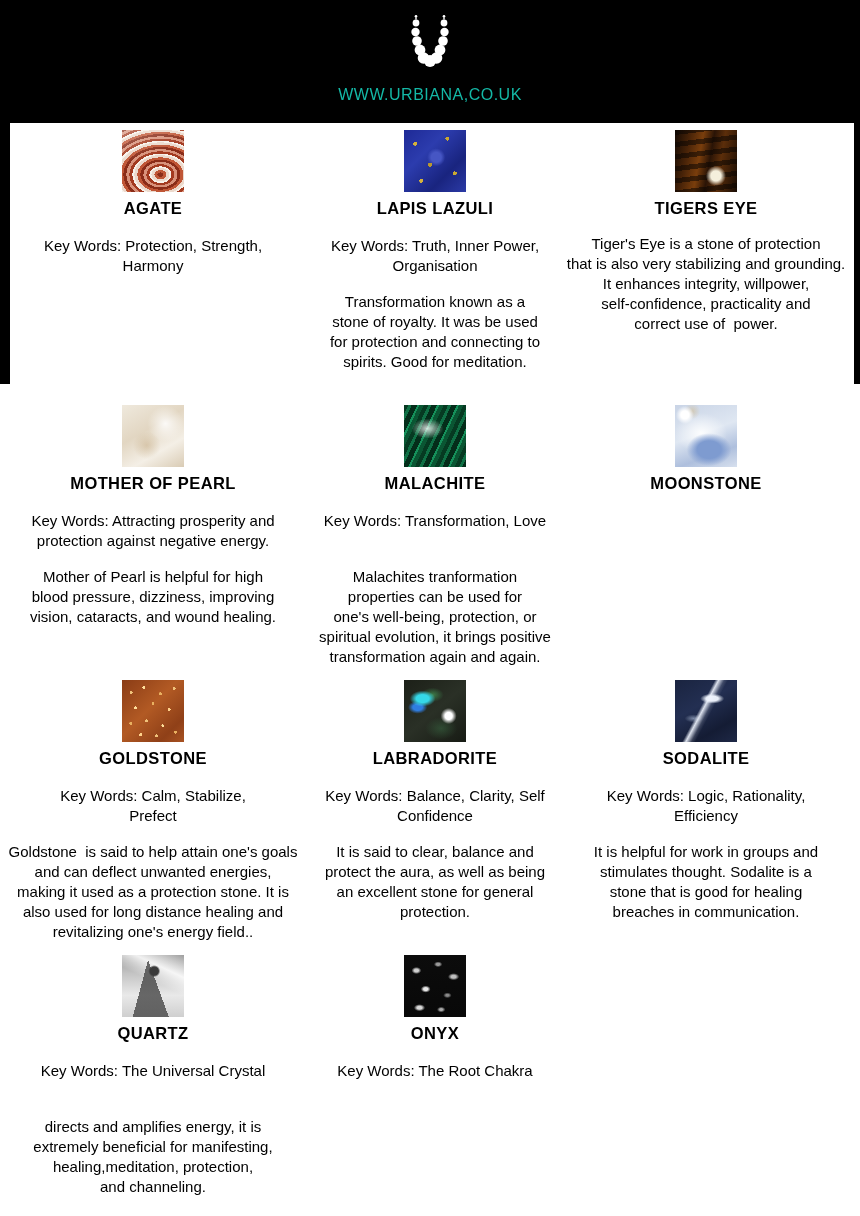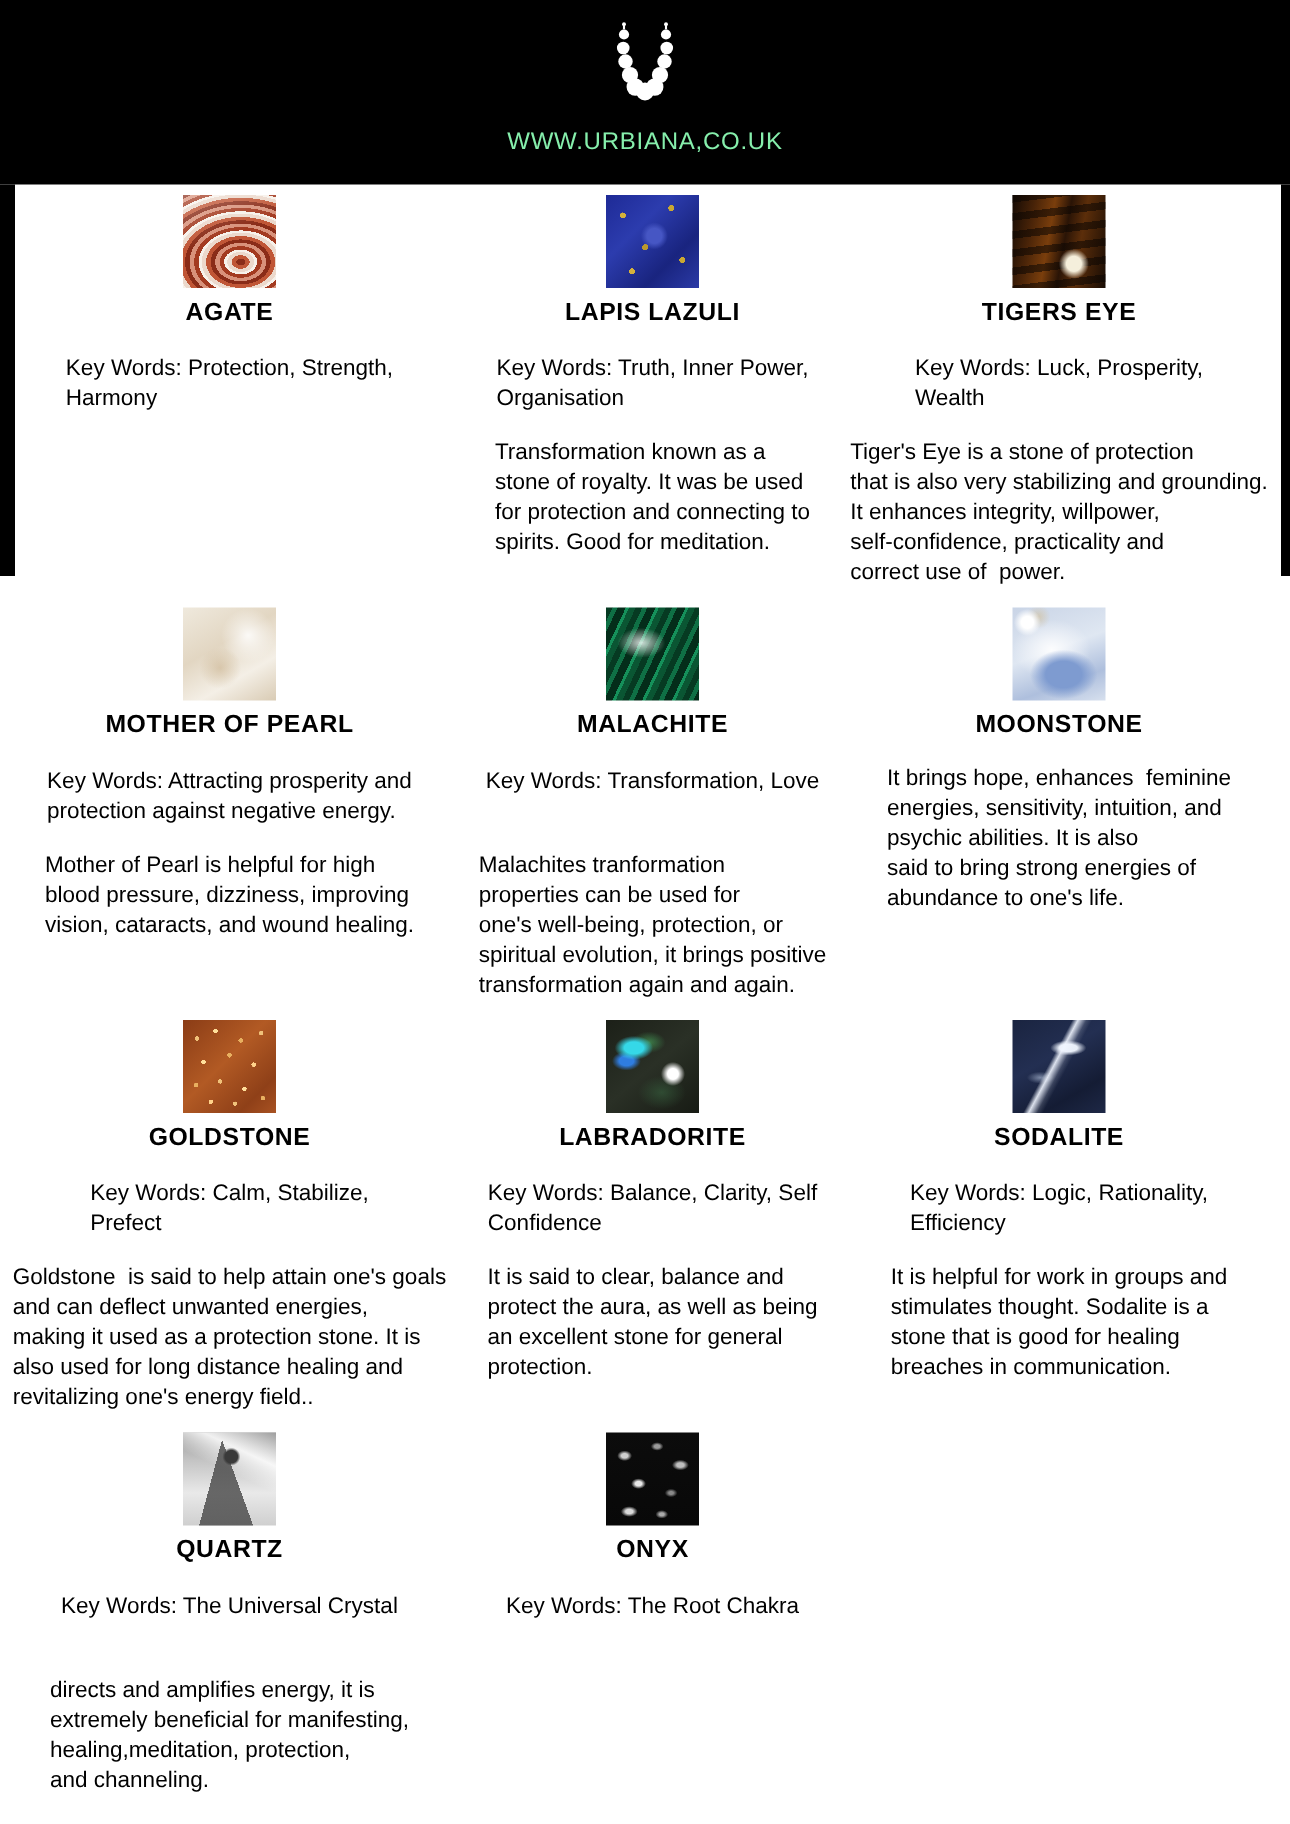--- a/index.html
+++ b/index.html
@@ -8,38 +8,38 @@
     background:#ffffff; color:#000000;
     font-family:"Liberation Sans","DejaVu Sans",sans-serif;
   }
   
   .header {
     height:123px; background:#000000;
     display:flex; flex-direction:column; align-items:center;
   }
   .logo { margin-top:14px; width:48px; height:58px; }
   .site-url {
-    margin-top:14px; color:#86efac; font-size:16px; letter-spacing:0.5px;
+    margin-top:14px; color:#14b8a6; font-size:16px; letter-spacing:0.5px;
   }
   
   .edge-bar { position:absolute; top:123px; height:261px; background:#000000; }
   .edge-bar.left  { left:0;  width:10px; }
   .edge-bar.right { right:0; width:6px;  }
   
   .grid {
     display:grid;
     grid-template-columns:306px 258px 284px;
     grid-template-rows:275px 275px 275px auto;
     padding-right:12px;
   }
   .cell { display:flex; flex-direction:column; align-items:center; overflow:visible; }
   .photo { width:62px; height:62px; margin-top:7px; flex:none; }
   .name  { margin:6px 0 0 0; font-size:16.5px; font-weight:bold; letter-spacing:0.4px; line-height:20px; }
   .kw, .desc {
-    margin:0; white-space:pre; text-align:left;
+    margin:0; white-space:pre; text-align:center;
     font-size:15px; line-height:20px; width:max-content; align-self:center;
   }
   .kw   { margin-top:18px; }
   .desc { margin-top:16px; }
   
   .sw-agate { background:
     linear-gradient(160deg, rgba(255,255,255,.3), rgba(255,255,255,0) 45%),
     repeating-radial-gradient(ellipse 120% 90% at 62% 72%,
       #8a2c18 0 3px, #c05636 3px 6px, #ecd9cc 6px 9px, #f7f1ea 9px 11px,
       #a33a20 11px 14px, #d8917a 14px 17px); }
@@ -165,22 +165,20 @@
 Organisation</p>
       <p class="desc">Transformation known as a
 stone of royalty. It was be used
 for protection and connecting to
 spirits. Good for meditation.</p>
     </div>
 
     <div class="cell">
       <div class="photo sw-tigerseye"></div>
       <h2 class="name">TIGERS EYE</h2>
-      <p class="kw">Key Words: Luck, Prosperity,
-Wealth</p>
       <p class="desc">Tiger's Eye is a stone of protection
 that is also very stabilizing and grounding.
 It enhances integrity, willpower,
 self-confidence, practicality and
 correct use of  power.</p>
     </div>
 
     <div class="cell">
       <div class="photo sw-motherofpearl"></div>
       <h2 class="name">MOTHER OF PEARL</h2>
@@ -199,25 +197,20 @@
 Malachites tranformation
 properties can be used for
 one's well-being, protection, or
 spiritual evolution, it brings positive
 transformation again and again.</p>
     </div>
 
     <div class="cell">
       <div class="photo sw-moonstone"></div>
       <h2 class="name">MOONSTONE</h2>
-      <p class="desc">It brings hope, enhances  feminine
-energies, sensitivity, intuition, and
-psychic abilities. It is also
-said to bring strong energies of
-abundance to one's life.</p>
     </div>
 
     <div class="cell">
       <div class="photo sw-goldstone"></div>
       <h2 class="name">GOLDSTONE</h2>
       <p class="kw">Key Words: Calm, Stabilize,
 Prefect</p>
       <p class="desc">Goldstone  is said to help attain one's goals
 and can deflect unwanted energies,
 making it used as a protection stone. It is

